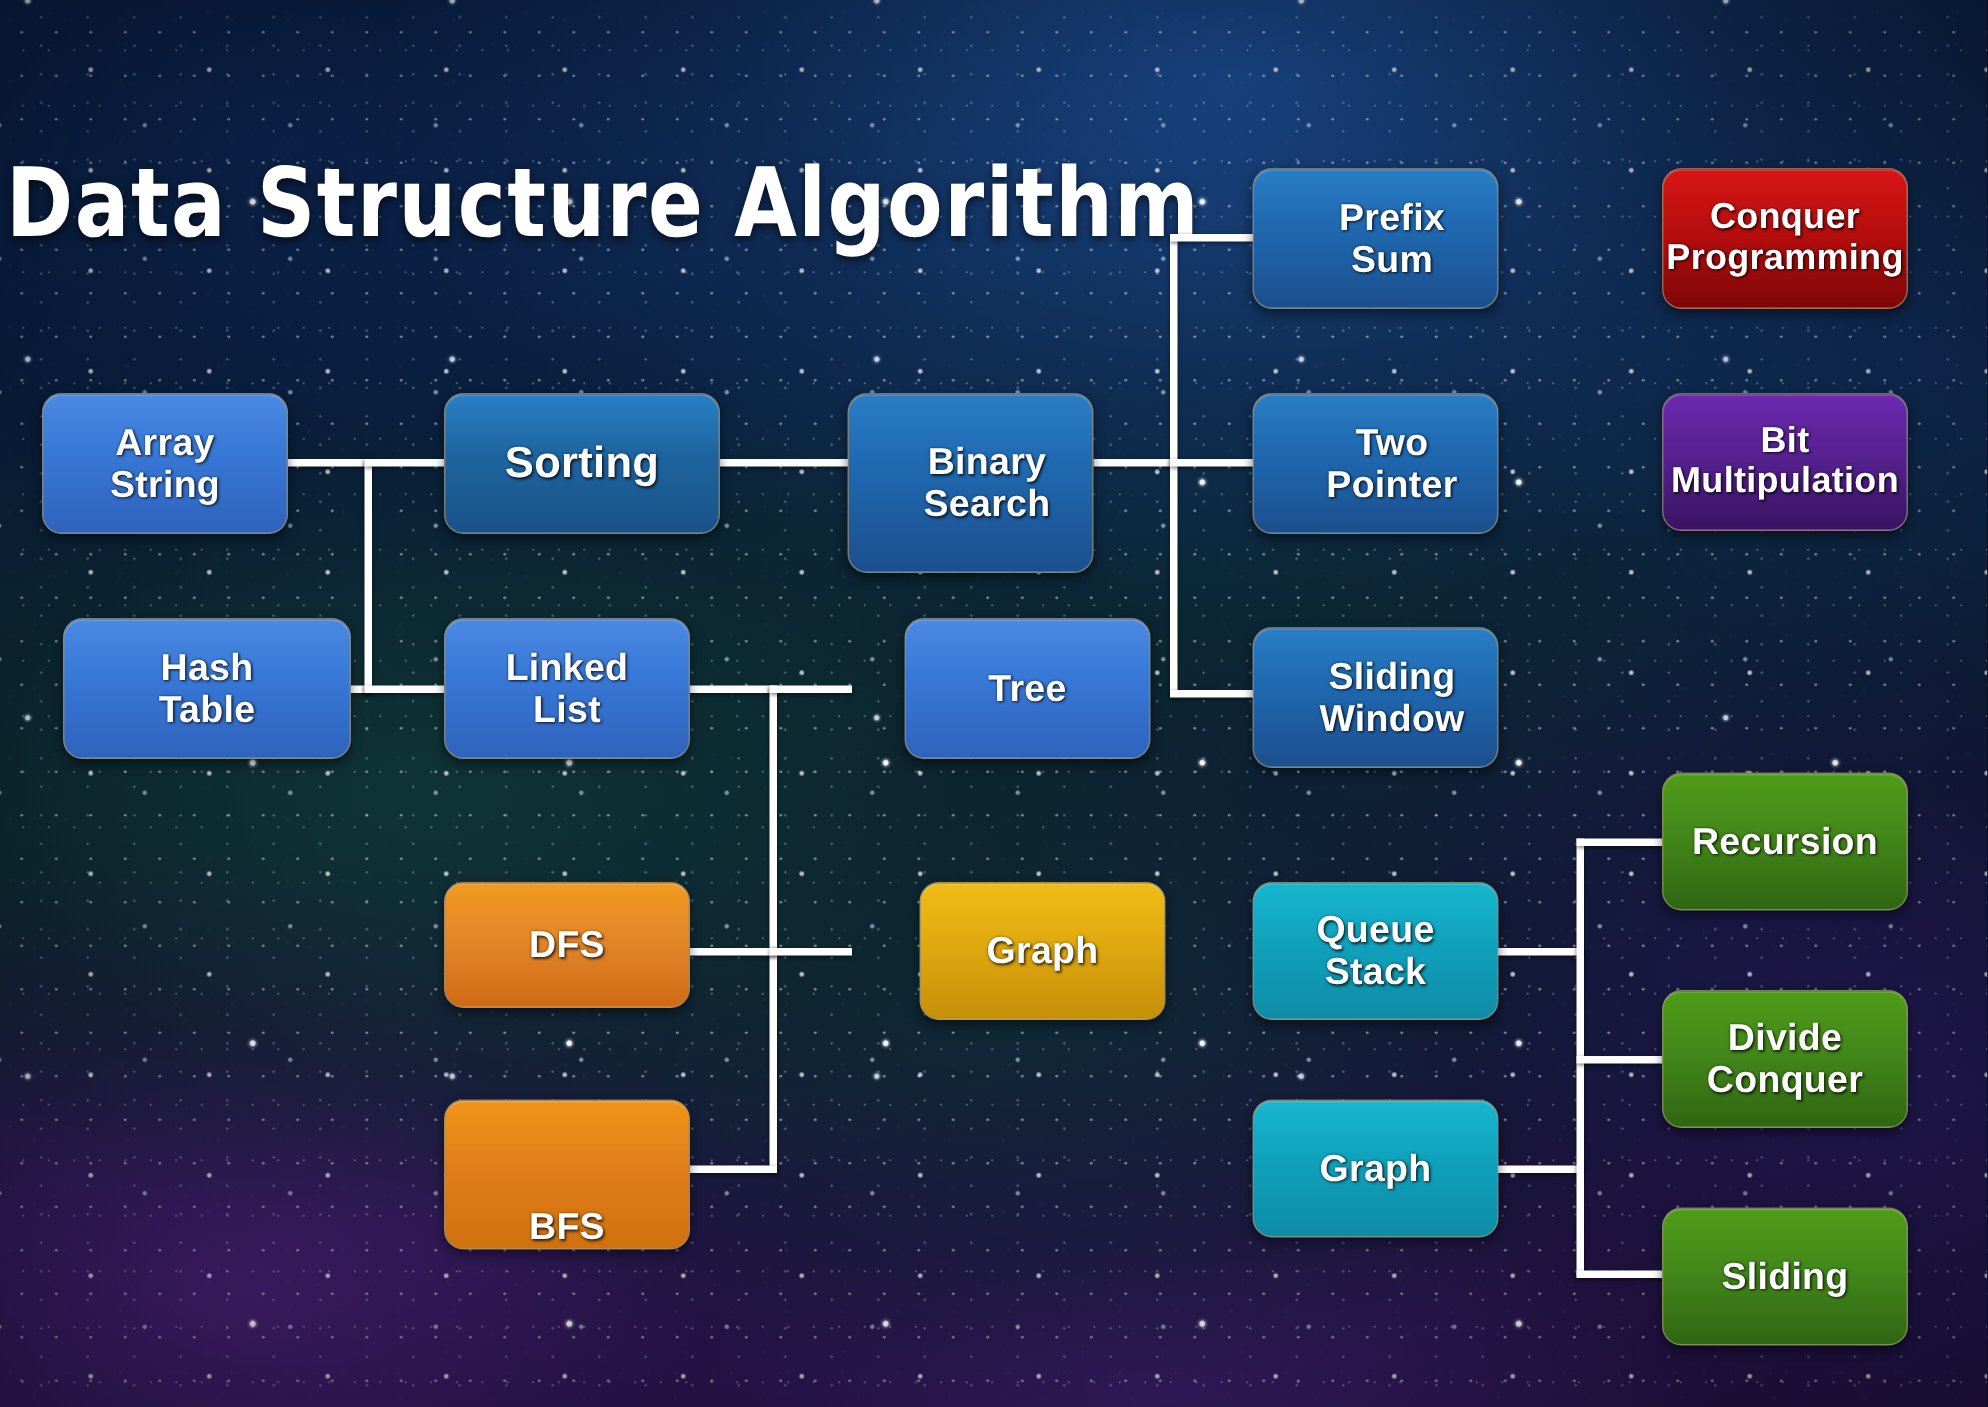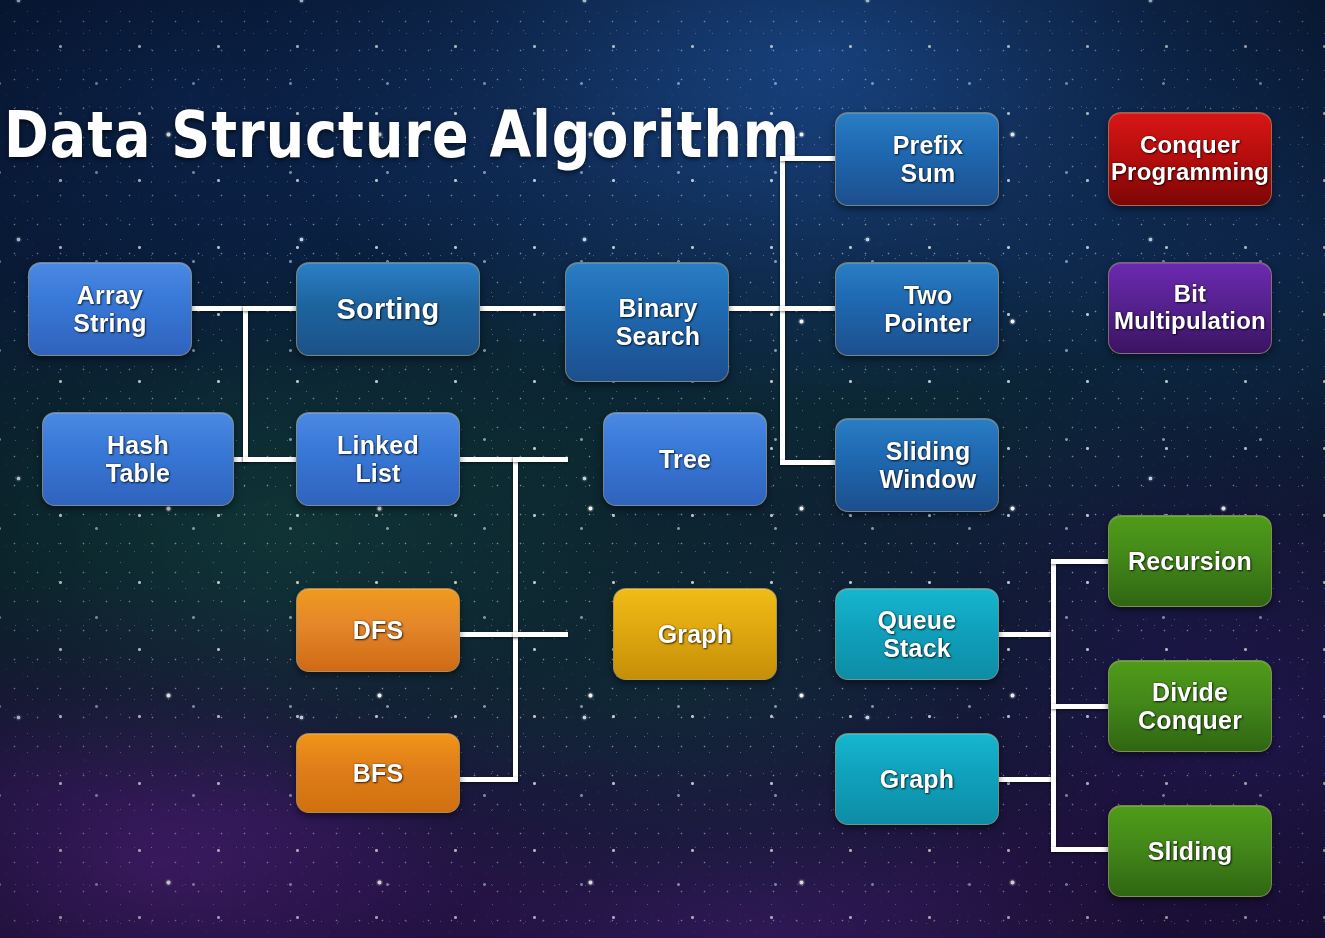--- a/index.html
+++ b/index.html
@@ -188,21 +188,21 @@
       <div class="node c-steel" style="left: 296px; top: 262px; width: 184px; height: 94px; font-size: 29px; align-items: center;">
         <span class="lbl">Sorting</span>
       </div>
       <div class="node c-blue" style="left: 296px; top: 412px; width: 164px; height: 94px; font-size: 25px;">
         <span class="lbl">Linked
 List</span>
       </div>
       <div class="node c-orange" style="left: 296px; top: 588px; width: 164px; height: 84px; font-size: 25px;">
         <span class="lbl">DFS</span>
       </div>
-      <div class="node c-orange2" style="left: 296px; top: 733px; width: 164px; height: 80px; font-size: 25px;">
+      <div class="node c-orange2" style="left: 296px; top: 733px; width: 164px; height: 100px; font-size: 25px; align-items: flex-end;">
         <span class="lbl">BFS</span>
       </div>
       <div class="node c-blue-deep" style="left: 565px; top: 262px; width: 164px; height: 120px; font-size: 25px; align-items: center;">
         <span class="lbl">Binary
 Search</span>
       </div>
       <div class="node c-blue" style="left: 565px; top: 412px; width: 164px; height: 94px; font-size: 25px; margin-left: 38px;">
         <span class="lbl">Tree</span>
       </div>
       <div class="node c-gold" style="left: 565px; top: 588px; width: 164px; height: 92px; font-size: 25px;">

